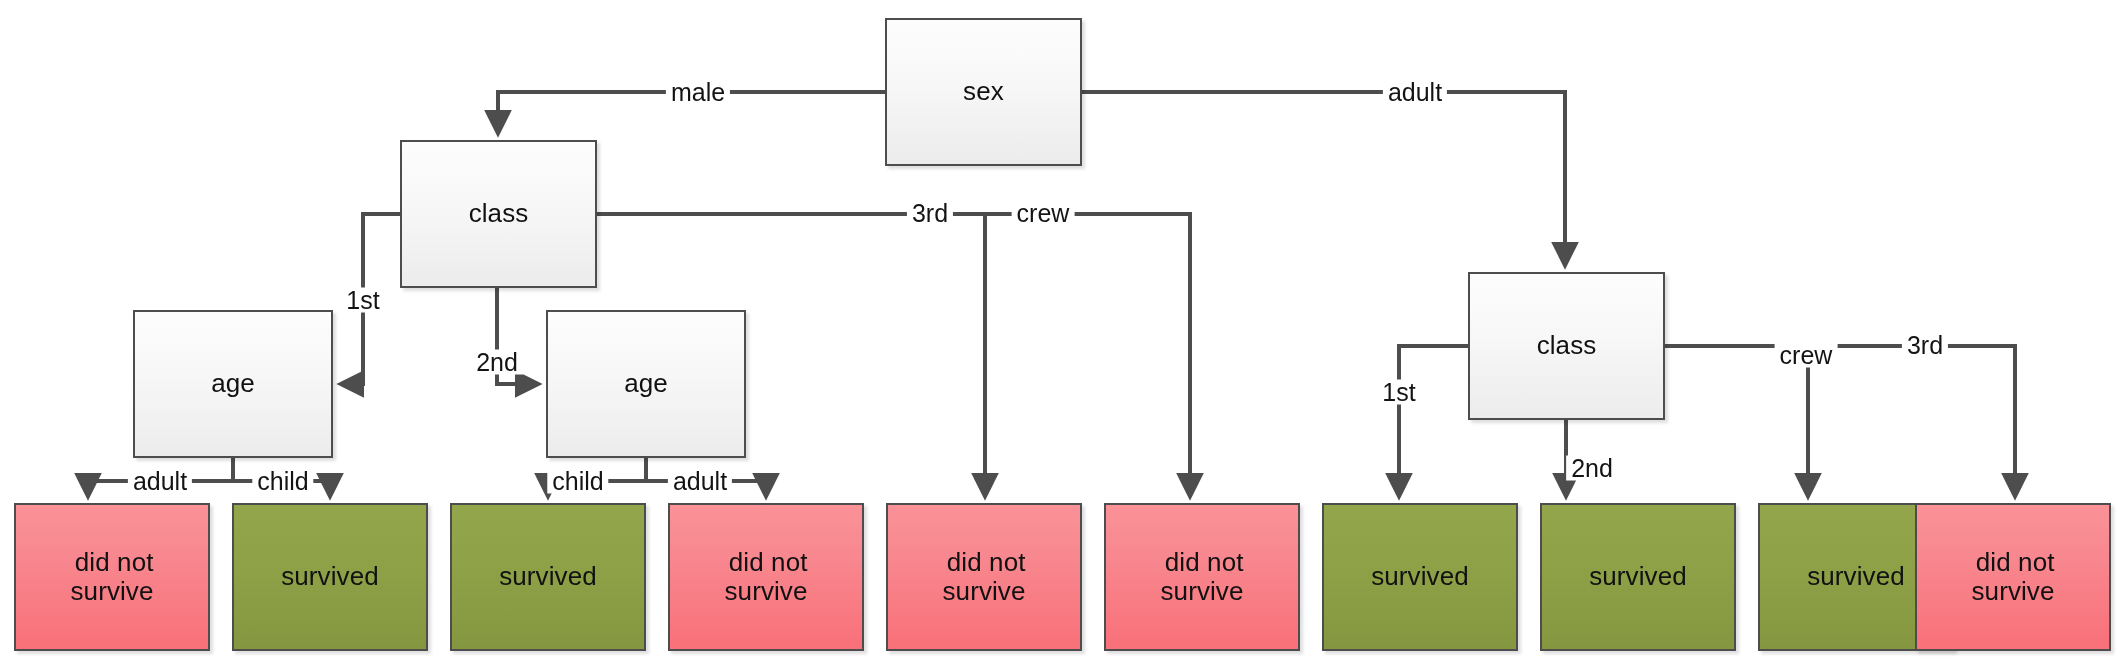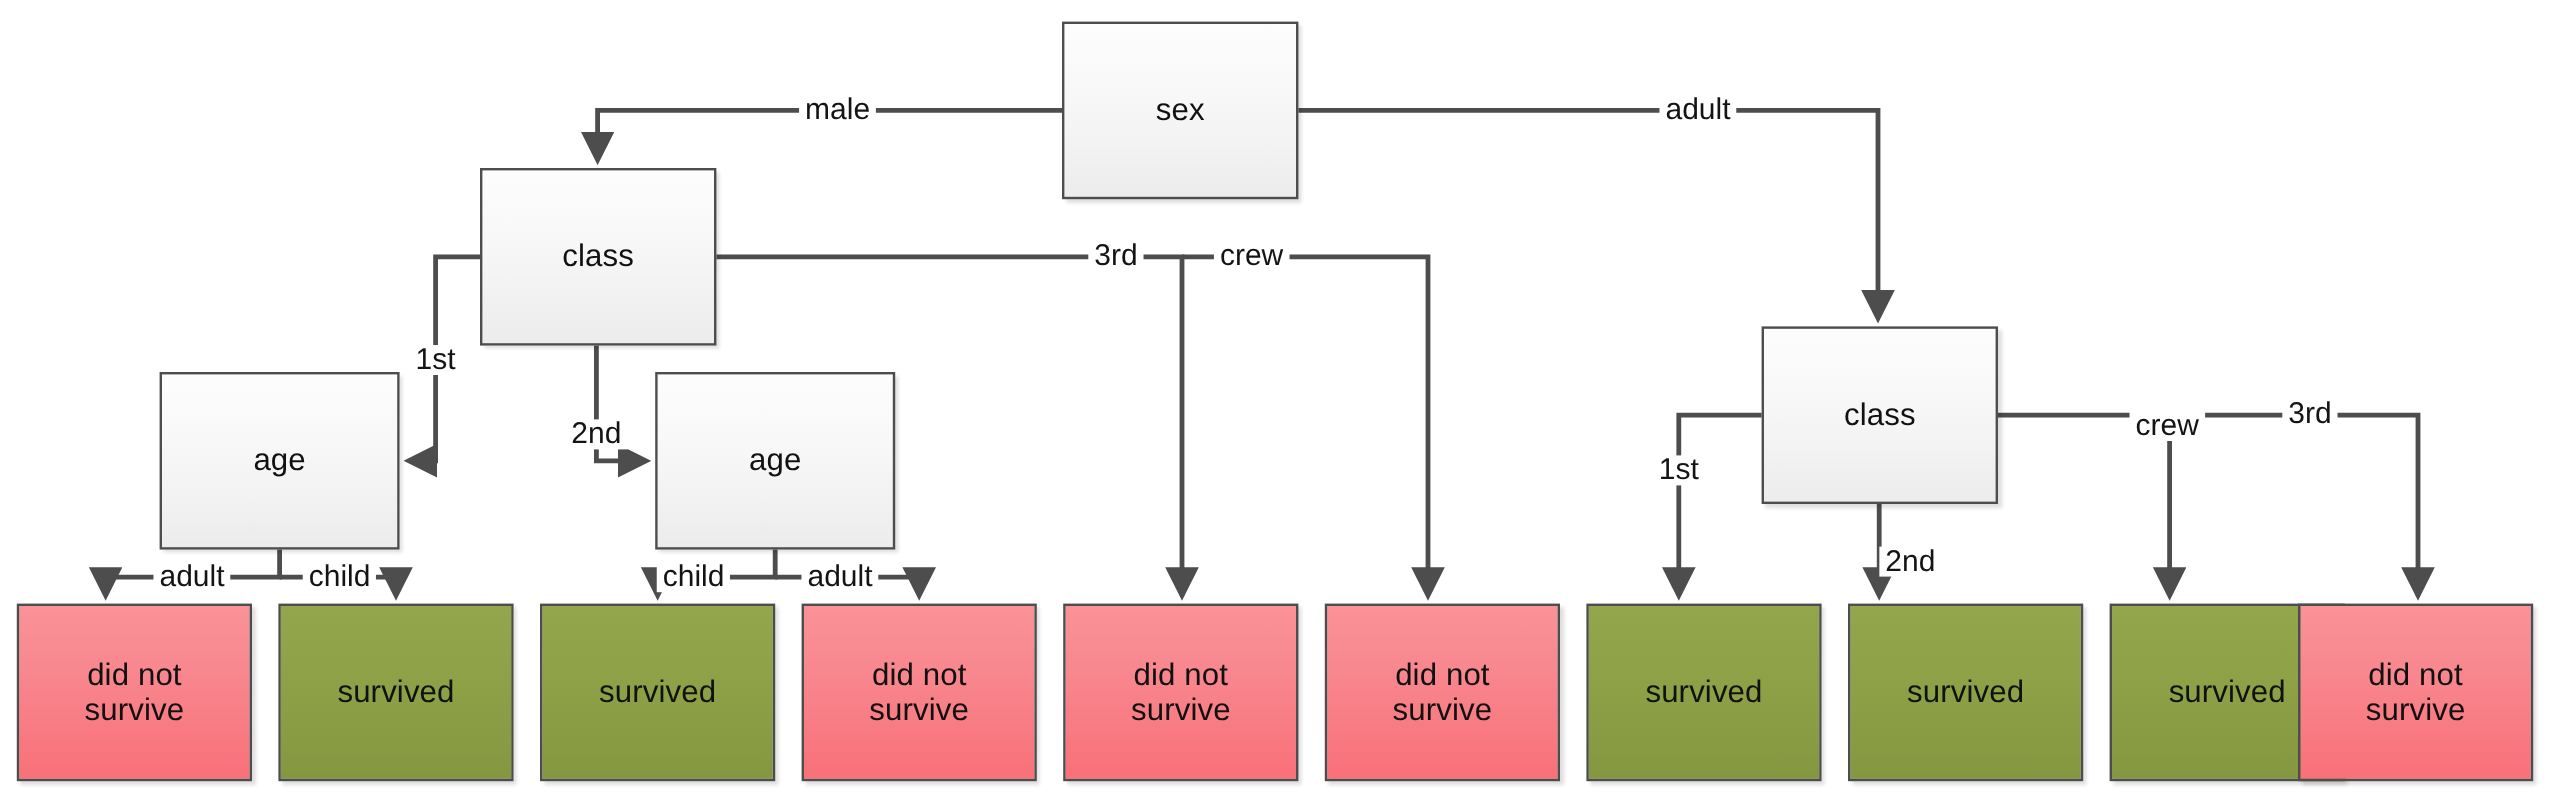--- a/index.html
+++ b/index.html
@@ -24,21 +24,21 @@
     width: 2126px;
     height: 664px;
     pointer-events: none;
   }
   .node {
     position: absolute;
     box-sizing: border-box;
     display: flex;
     align-items: center;
     justify-content: center;
-    text-align: center;
+    text-align: right;
     border: 2px solid #4d4d4d;
     color: #111111;
     font-size: 26px;
     line-height: 1.12;
     letter-spacing: 0.1px;
     box-shadow: 3px 3px 3px rgba(0,0,0,0.13);
   }
   .node.internal {
     background: linear-gradient(to bottom, #fdfdfd 0%, #f7f7f7 45%, #ececec 100%);
   }

